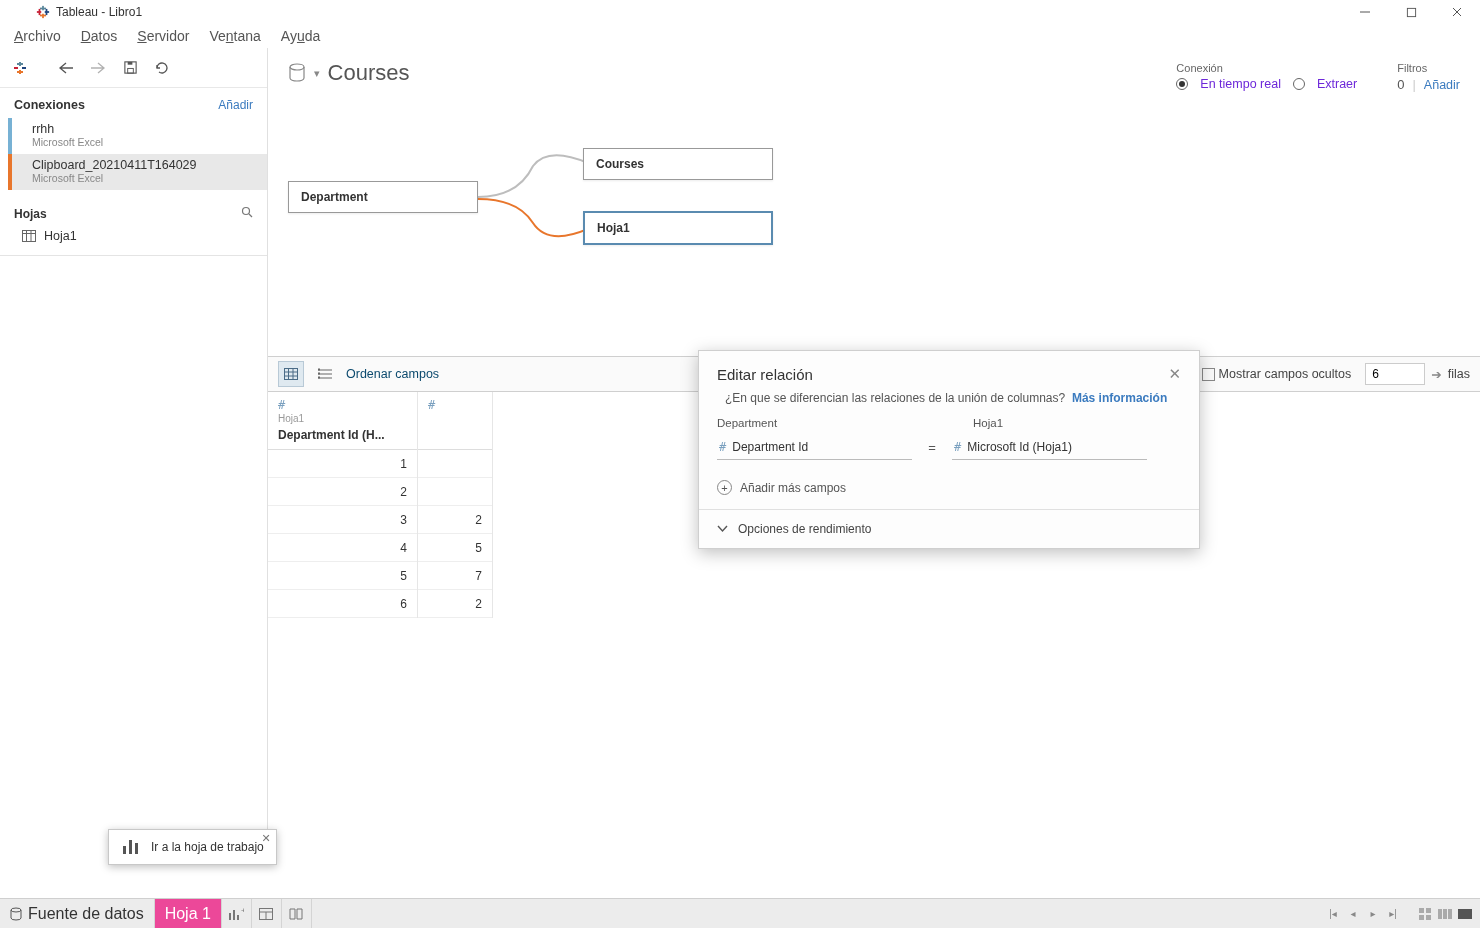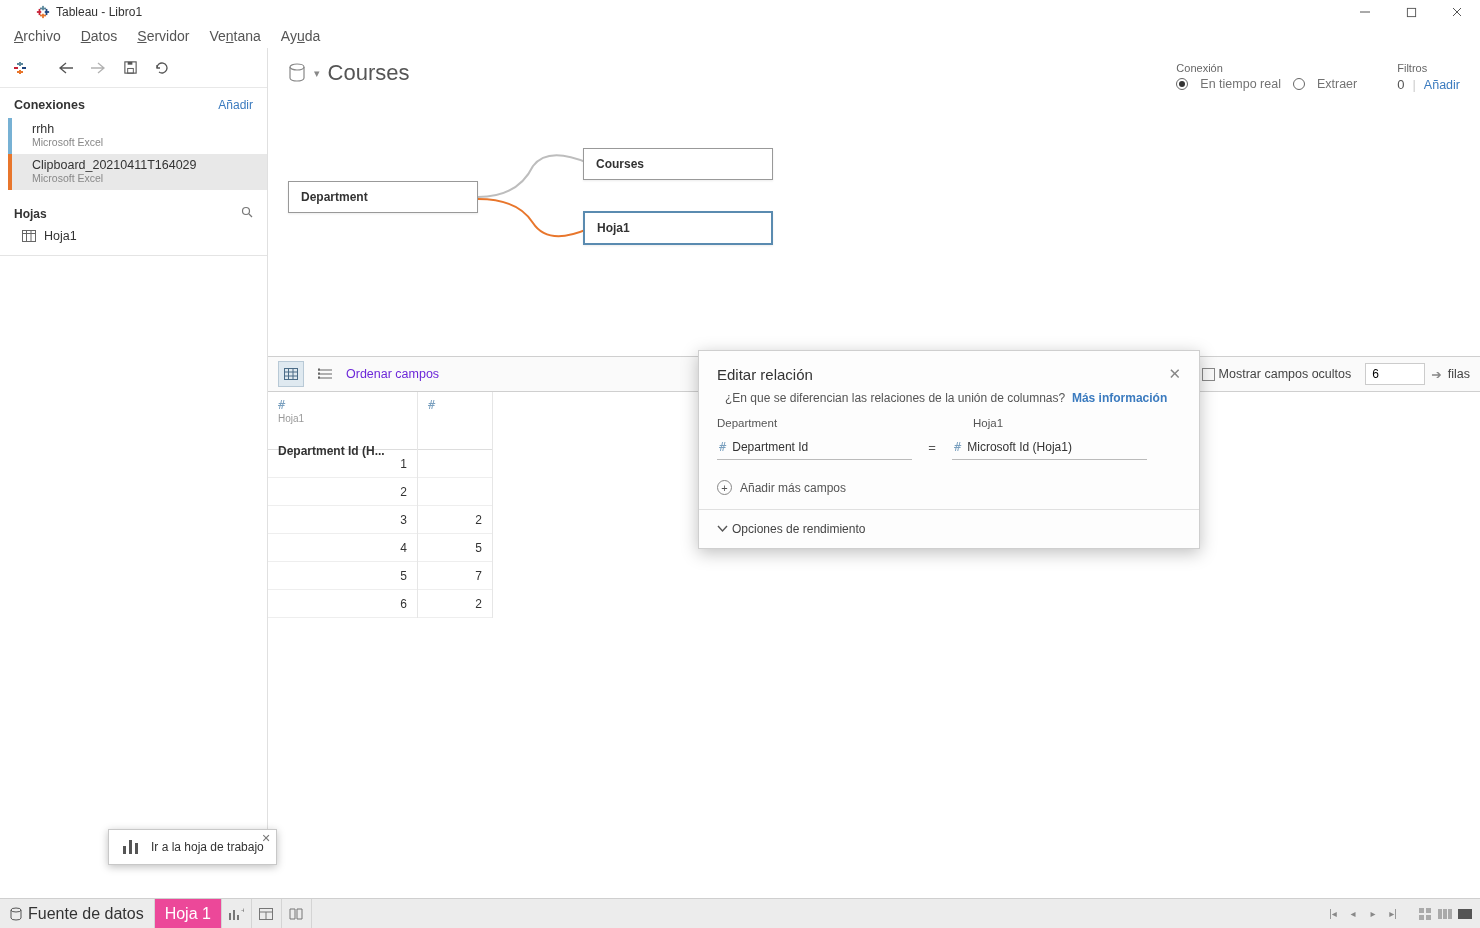--- a/index.html
+++ b/index.html
@@ -26,55 +26,55 @@
 .hojas-head { display:flex; align-items:center; justify-content:space-between; padding: 16px 14px 4px 14px; font-weight:600;}
 .hojas-head .mag { color:#777; font-size:12px;}
 .sheet-item { display:flex; align-items:center; gap:8px; padding:4px 14px 4px 22px; color:#333; font-size:12.5px;}
 .sheet-item svg { flex-shrink:0; }
 .divider { height:1px; background:#e4e4e4; margin: 8px 0;}
 .rightpane { flex:1; position:relative; display:flex; flex-direction:column; }
 .ds-header { display:flex; align-items:flex-start; padding: 12px 20px 4px 20px; }
 .dsname { font-size: 22px; color:#555; font-weight:400; display:flex; align-items:center; gap:8px;}
 .ds-right { margin-left:auto; display:flex; gap: 40px; align-items:flex-start; padding-top:2px;}
 .ds-right .lbl { font-size:11px; color:#666;}
-.ds-right .radio-row { display:flex; align-items:center; gap:12px; font-size:12.5px; color:#737373; margin-top:3px;}
+.ds-right .radio-row { display:flex; align-items:center; gap:12px; font-size:12.5px; color:#6d28d9; margin-top:3px;}
 .ds-right .radio { width:12px; height:12px; border:1px solid #666; border-radius:50%; display:inline-flex; align-items:center; justify-content:center;}
 .ds-right .radio.sel::after { content:''; width:6px; height:6px; background:#333; border-radius:50%;}
 .canvas { height: 260px; padding: 20px; position:relative;}
 .tablebox { position:absolute; border:1px solid #999; background:#fff; padding: 8px 12px; font-size:12px; font-weight:600; width:190px; box-shadow: 0 1px 2px rgba(0,0,0,0.08);}
 .tablebox.sel { border:2px solid #5a8bb0; }
 .connector { position:absolute; pointer-events:none; }
 .gridbar { border-top:1px solid #cfcfcf; border-bottom:1px solid #cfcfcf; height:36px; display:flex; align-items:center; padding: 0 10px; gap:8px; background:#fafafa;}
 .gridbar .iconbtn { width:26px; height:26px; display:flex; align-items:center; justify-content:center; border:1px solid transparent;}
 .gridbar .iconbtn.active { background:#dfe9f0; border-color:#b8c9d6;}
-.gridbar .orden { font-size:12.5px; color:#6d28d9;}
+.gridbar .orden { font-size:12.5px; color:#0c4a6e;}
 .gridbar .right { margin-left:auto; display:flex; align-items:center; gap:14px; font-size:12.5px; color:#444;}
 .gridbar input.num { width:60px; text-align:left; padding:3px 6px; border:1px solid #ccc; font-size:12px;}
 .chk { width:13px; height:13px; border:1px solid #888; display:inline-block; vertical-align:middle;}
 .datagrid { display:flex; }
 .datagrid .col { border-right:1px solid #e6e6e6; }
 .colhead { height: 58px; border-bottom:1px solid #ddd; padding:6px 10px; background:#fff; position:relative;}
 .colhead .typ { font-size:12px; color:#7aa0bf; font-family: monospace;}
 .colhead .src { font-size:10px; color:#999; margin-top:1px;}
-.colhead .fname { font-size:12px; font-weight:600; color:#333; margin-top:20px; white-space:nowrap; overflow:hidden; text-overflow:ellipsis;}
+.colhead .fname { font-size:12px; font-weight:600; color:#333; margin-top:4px; white-space:nowrap; overflow:hidden; text-overflow:ellipsis;}
 .cell { height:28px; border-bottom:1px solid #eee; padding: 0 10px; display:flex; align-items:center; justify-content:flex-end; font-size:12px; color:#333;}
 .dialog { position:absolute; left: 430px; top: 302px; width: 502px; background:#fdfdfd; border:1px solid #cfcfcf; box-shadow: 0 4px 16px rgba(0,0,0,0.25); z-index: 50;}
 .dialog .dtitle { padding: 14px 18px 8px 18px; font-size:15px; color:#333; display:flex; align-items:center;}
 .dialog .dtitle .close { margin-left:auto; color:#888; font-size:15px; cursor:pointer;}
 .dialog .desc { padding: 0 18px 12px 26px; font-size:12px; color:#555;}
 .dialog .desc a { color:#3b7bbf; font-weight:600; text-decoration:none;}
 .dialog .fields { padding: 0 18px 10px 18px;}
 .dialog .fh { display:flex; gap: 20px; font-size:11.5px; color:#555; margin-bottom:6px;}
 .dialog .fh div { width: 200px;}
 .dialog .frow { display:flex; align-items:center; gap: 12px;}
 .dialog .fsel { width: 195px; border-bottom:1px solid #bbb; padding: 5px 2px; display:flex; align-items:center; gap:6px; font-size:12px; color:#333;}
 .dialog .eq { width:16px; text-align:center; color:#555; font-size:13px;}
 .dialog .addf { padding: 10px 18px 14px 18px; display:flex; align-items:center; gap:8px; font-size:12px; color:#555;}
 .dialog .plus { width:15px; height:15px; border:1px solid #888; border-radius:50%; display:flex; align-items:center; justify-content:center; font-size:11px; color:#555;}
-.dialog .perf { border-top:1px solid #e0e0e0; padding: 12px 18px; display:flex; align-items:center; gap:4px; font-size:12px; color:#444;}
+.dialog .perf { border-top:1px solid #e0e0e0; padding: 12px 18px; display:flex; align-items:center; gap:10px; font-size:12px; color:#444;}
 .tooltip-box { position:absolute; left:108px; bottom: 35px; background:#fff; border:1px solid #c8c8c8; box-shadow:0 2px 8px rgba(0,0,0,0.25); display:flex; align-items:center; padding:8px 12px; gap:10px; z-index:40;}
 .tooltip-box .tx-close { position:absolute; top:2px; right:5px; font-size:11px; color:#777;}
 .bottombar { position:absolute; left:0; right:0; bottom:0; height:30px; background:#ececec; border-top:1px solid #cfcfcf; display:flex; align-items:stretch;}
 .bottombar .tab { display:flex; align-items:center; padding: 0 10px; gap:6px; font-size:16px; color:#333; border-right:1px solid #d4d4d4;}
 .bottombar .tab.active { background:#ec4899; color:#fff;}
 .bottombar .iconcell { width:30px; display:flex; align-items:center; justify-content:center; border-right:1px solid #d4d4d4; color:#555;}
 .bottombar .right { margin-left:auto; display:flex; align-items:center; gap:2px; padding-right:6px;}
 .bottombar .right .navbtn { width:18px; height:18px; display:flex; align-items:center; justify-content:center; color:#888; font-size:10px;}
 .hashicon { font-family: monospace; color:#7aa0bf; font-size:12px;}
 .filtros .zero { color:#555; font-size:13px; margin-top:3px; display:flex; align-items:center; gap:8px;}

